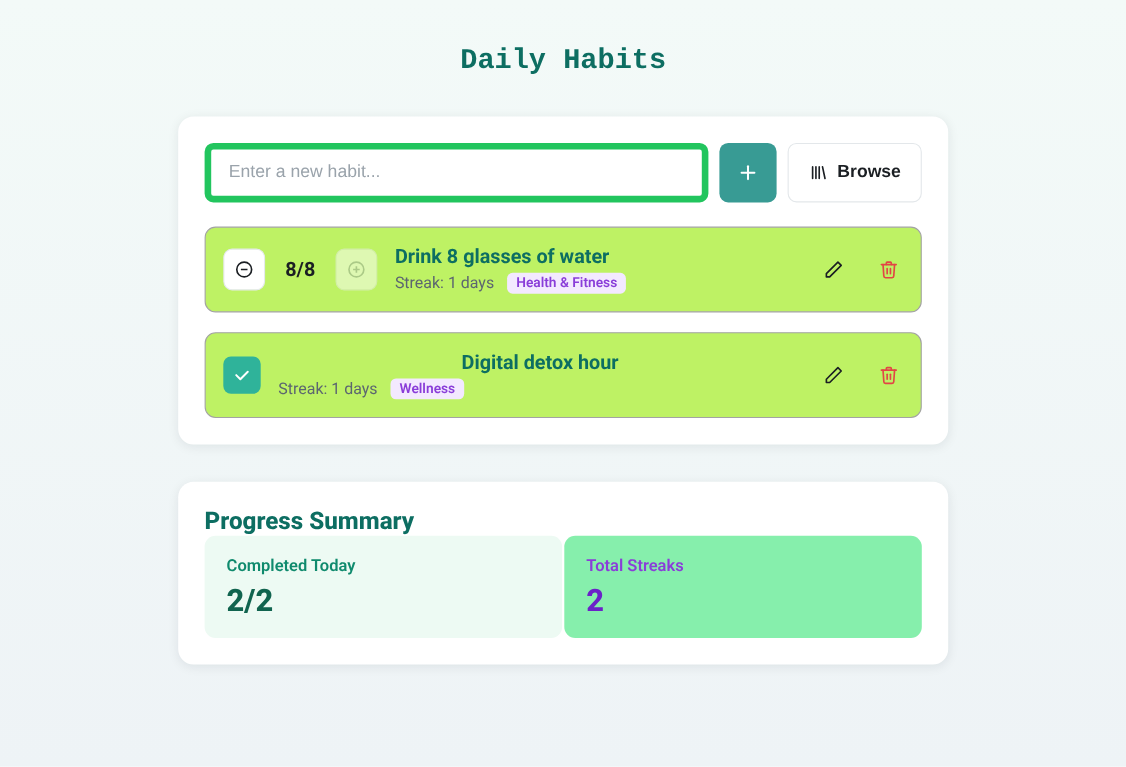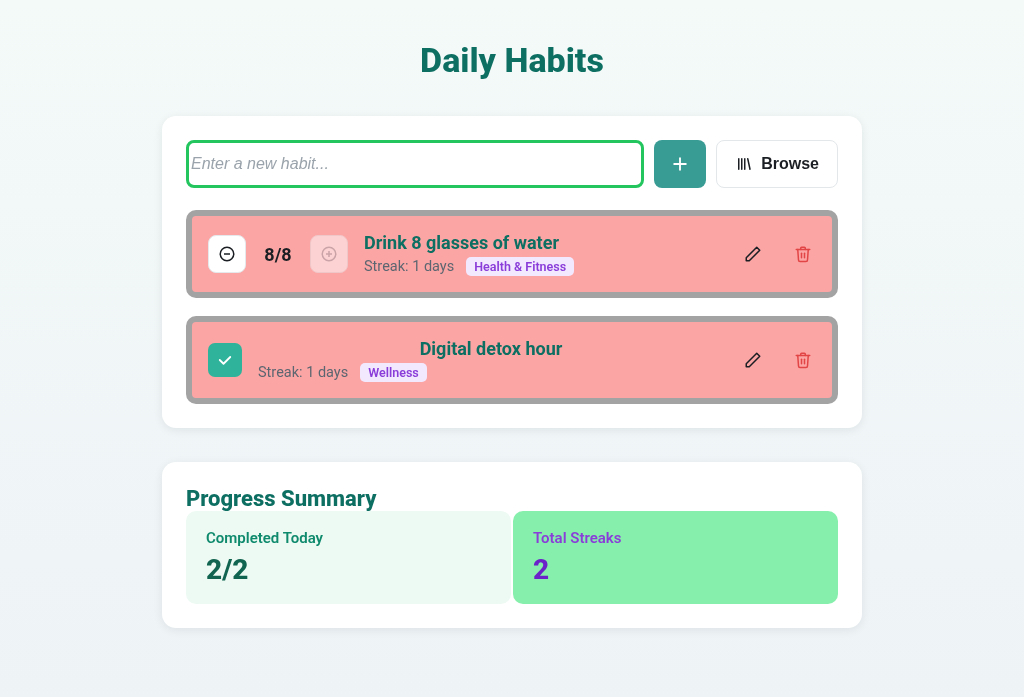--- a/index.html
+++ b/index.html
@@ -13,45 +13,45 @@
       min-height: 697px;
       padding: 40px 20px;
     }
     .container {
       max-width: 700px;
       margin: 0 auto;
     }
     .page-title {
       text-align: center;
       color: #0d6e62;
-      font-size: 34px;
+      font-size: 26px;
       font-weight: 800;
       margin-bottom: 36px;
+      font-family: Liberation Mono, monospace;
     }
     .card {
       background: #fff;
       border-radius: 14px;
       padding: 24px;
       box-shadow: 0 2px 10px rgba(15, 30, 40, 0.08);
       margin-bottom: 34px;
     }
     .input-row {
       display: flex;
       gap: 10px;
       align-items: stretch;
       margin-bottom: 22px;
     }
     .habit-input {
       flex: 1;
-      padding: 12px 2px;
+      padding: 12px 16px;
       font-size: 16px;
-      border: 3px solid #22c55e;
+      border: 6px solid #22c55e;
       border-radius: 8px;
       outline: none;
-      font-style: italic;
     }
     .habit-input::placeholder {
       color: #9aa3ab;
     }
     .add-btn {
       width: 52px;
       background: #389b94;
       border: none;
       border-radius: 8px;
       display: flex;
@@ -66,22 +66,22 @@
       padding: 0 18px;
       display: flex;
       align-items: center;
       gap: 8px;
       font-size: 16px;
       font-weight: 600;
       color: #1b1f23;
       cursor: pointer;
     }
     .habit-item {
-      border: 6px solid #a3a3a3;
-      background: #fca5a5;
+      border: 1px solid #a3a3a3;
+      background: #bef264;
       border-radius: 10px;
       padding: 16px;
       display: flex;
       align-items: center;
       gap: 16px;
       margin-bottom: 18px;
     }
     .habit-item:last-child {
       margin-bottom: 0;
       text-align: center;

